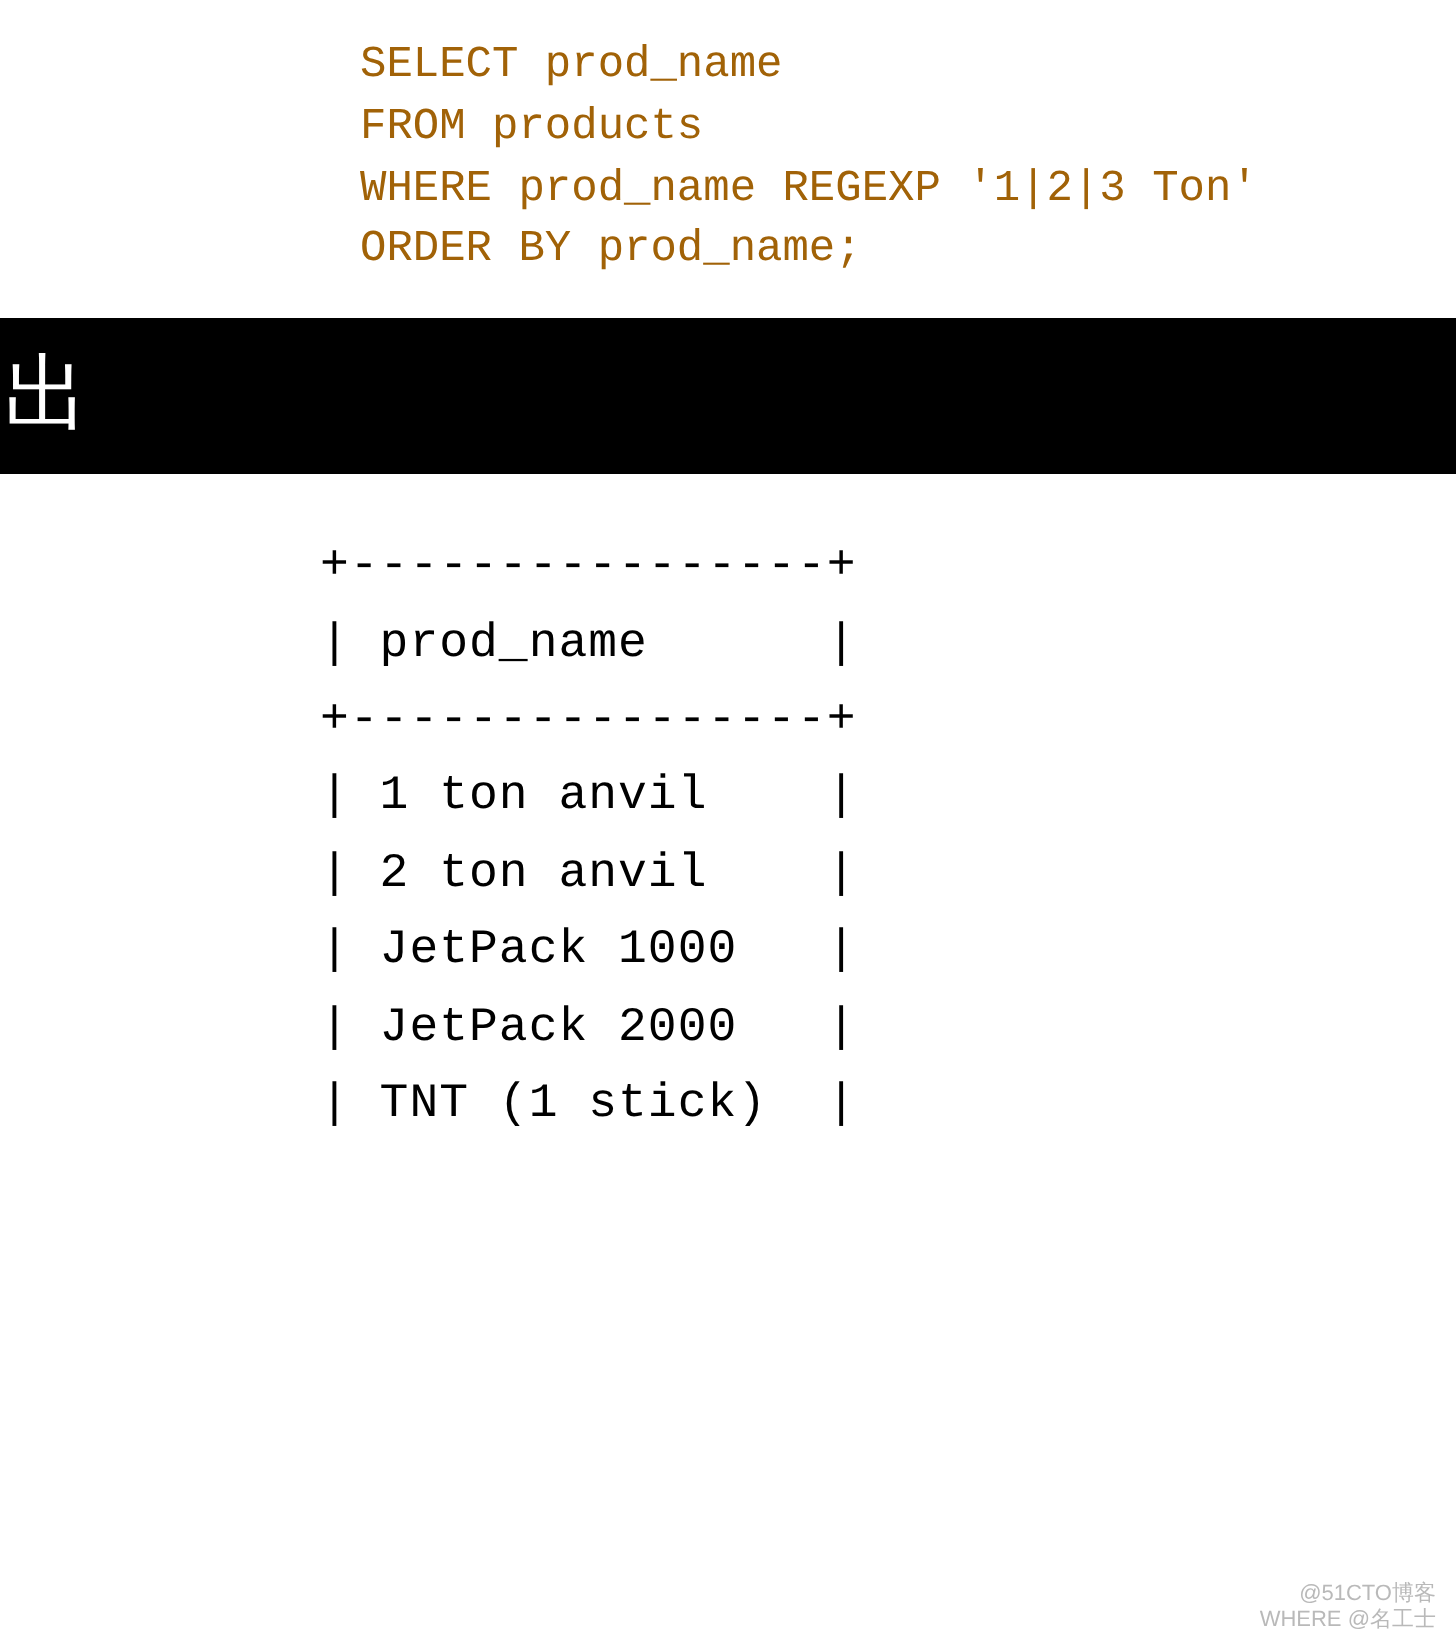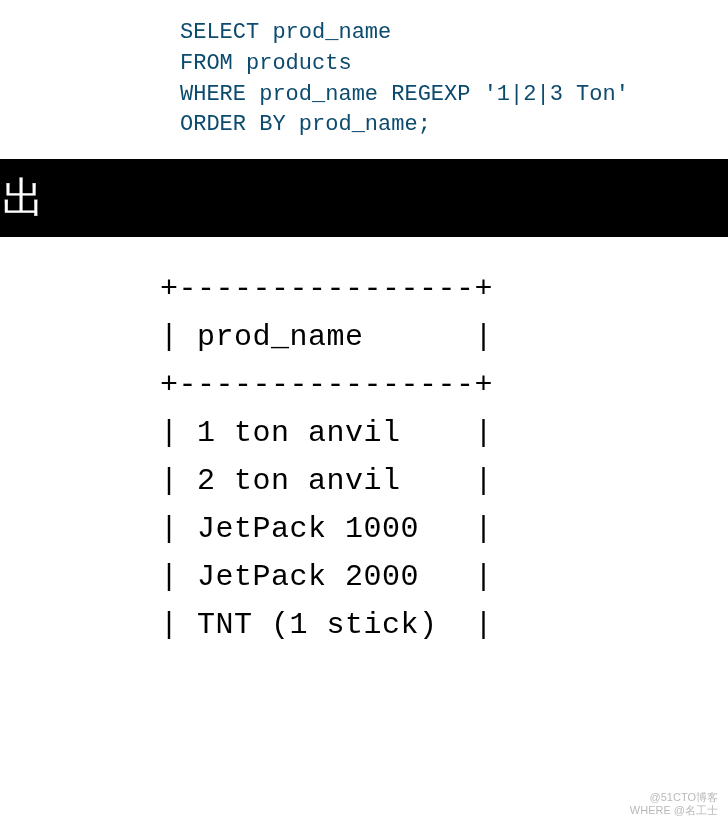--- a/index.html
+++ b/index.html
@@ -14,39 +14,39 @@
       font-family: "Courier New", Courier, monospace;
       position: relative;
       overflow: hidden;
     }
     .sql-block {
       padding: 18px 0 18px 180px;
       font-size: 22px;
       line-height: 1.4;
       font-weight: normal;
       white-space: pre;
-      color: #0c4a6e;
+      color: #a16207;
     }
     .black-bar {
       background: #000000;
       color: #ffffff;
       width: 100%;
       height: 78px;
       display: flex;
       align-items: center;
       padding-left: 2px;
     }
     .black-bar span {
       font-family: "SimSun", "MS Gothic", serif;
       font-size: 42px;
       line-height: 1;
     }
     .result-block {
       padding: 28px 0 0 160px;
-      font-size: 30px;
+      font-size: 24px;
       line-height: 1.6;
       white-space: pre;
       color: #000;
       font-weight: normal;
       letter-spacing: 0.5px;
     }
     .watermark {
       position: absolute;
       right: 10px;
       bottom: 8px;

